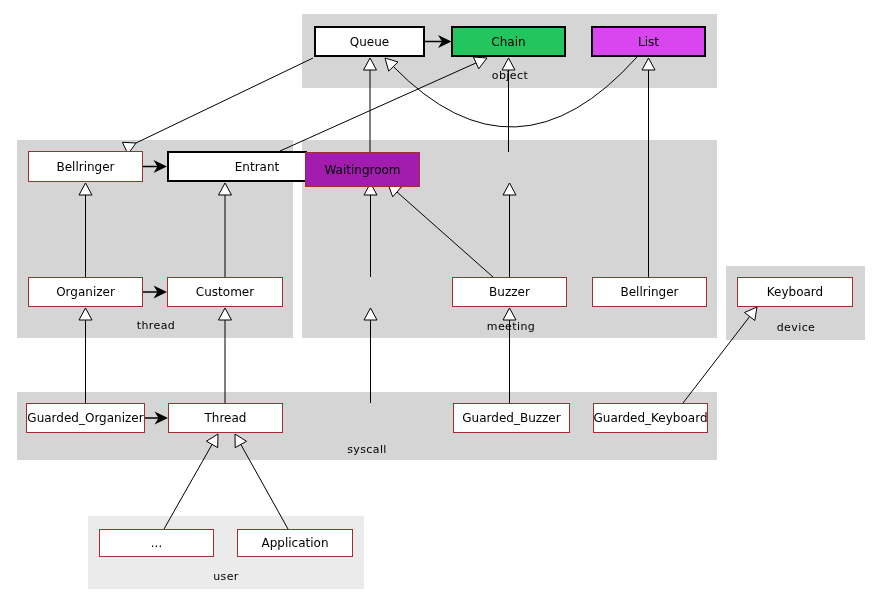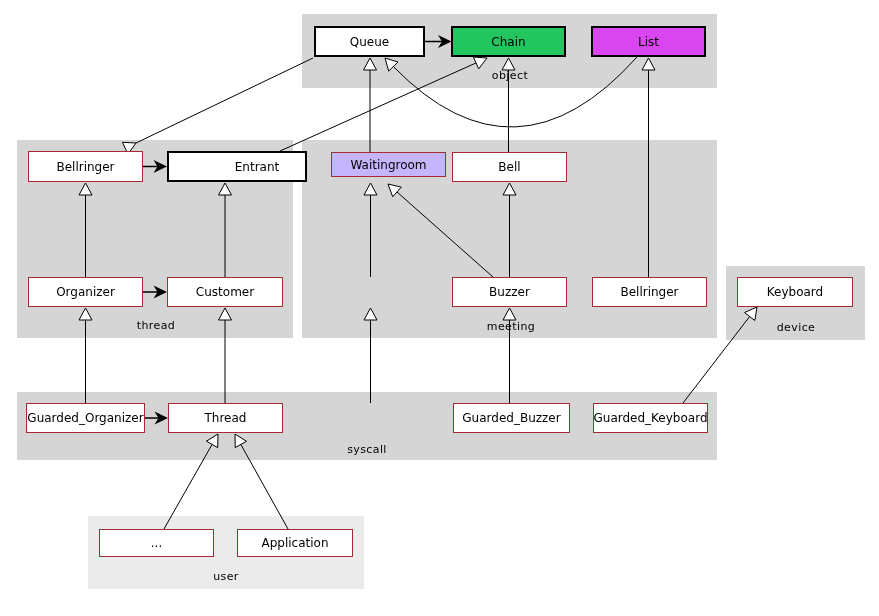--- a/index.html
+++ b/index.html
@@ -116,22 +116,21 @@
     <div class="pkg-label" style="left: 796px; top: 322px; color: rgb(0, 0, 0);">device</div>
     <div class="pkg" style="left: 17px; top: 392px; width: 700px; height: 68px; background: rgb(213, 213, 213);"></div>
     <div class="pkg-label" style="left: 367px; top: 444px; color: rgb(0, 0, 0);">syscall</div>
     <div class="pkg" style="left: 88px; top: 516px; width: 276px; height: 73px; background: rgb(235, 235, 235);"></div>
     <div class="pkg-label" style="left: 226px; top: 571px; color: rgb(0, 0, 0);">user</div>
     <div class="cls" style="left: 314px; top: 26px; width: 111px; height: 31px; background: rgb(255, 255, 255); color: rgb(0, 0, 0); border: 2px solid rgb(0, 0, 0);">Queue</div>
     <div class="cls" style="left: 451px; top: 26px; width: 115px; height: 31px; background: #22c55e; color: rgb(0, 0, 0); border: 2px solid rgb(0, 0, 0);">Chain</div>
     <div class="cls" style="left: 591px; top: 26px; width: 115px; height: 31px; background: #d946ef; color: rgb(0, 0, 0); border: 2px solid rgb(0, 0, 0);">List</div>
     <div class="cls" style="left: 28px; top: 151px; width: 115px; height: 31px; background: rgb(255, 255, 255); color: rgb(0, 0, 0); border: 1.5px solid rgb(162, 44, 50);">Bellringer</div>
     <div class="cls" style="left: 167px; top: 151px; width: 140px; height: 31px; background: rgb(255, 255, 255); color: rgb(0, 0, 0); border: 2px solid rgb(0, 0, 0); padding-left: 40px;">Entrant</div>
-    <div class="cls" style="left: 331px; top: 152px; width: 115px; height: 25px; background: #c4b5fd; color: rgb(0, 0, 0); border: 1.5px solid rgb(162, 44, 50);">Waitingroom</div>
-    <div class="cls" style="left: 452px; top: 152px; width: 115px; height: 30px; background: rgb(255, 255, 255); color: rgb(0, 0, 0); border: 1.5px solid rgb(162, 44, 50);">Bell</div>
+    <div class="cls" style="left: 305px; top: 152px; width: 115px; height: 35px; background: #a21caf; color: rgb(0, 0, 0); border: 1.5px solid rgb(162, 44, 50);">Waitingroom</div>
     <div class="cls" style="left: 28px; top: 277px; width: 115px; height: 30px; background: rgb(255, 255, 255); color: rgb(0, 0, 0); border: 1.5px solid rgb(162, 44, 50);">Organizer</div>
     <div class="cls" style="left: 167px; top: 277px; width: 116px; height: 30px; background: rgb(255, 255, 255); color: rgb(0, 0, 0); border: 1.5px solid rgb(162, 44, 50);">Customer</div>
     <div class="cls" style="left: 452px; top: 277px; width: 115px; height: 30px; background: rgb(255, 255, 255); color: rgb(0, 0, 0); border: 1.5px solid rgb(162, 44, 50);">Buzzer</div>
     <div class="cls" style="left: 592px; top: 277px; width: 115px; height: 30px; background: rgb(255, 255, 255); color: rgb(0, 0, 0); border: 1.5px solid rgb(162, 44, 50);">Bellringer</div>
     <div class="cls" style="left: 737px; top: 277px; width: 116px; height: 30px; background: rgb(255, 255, 255); color: rgb(0, 0, 0); border: 1.5px solid rgb(162, 44, 50);">Keyboard</div>
     <div class="cls" style="left: 26px; top: 403px; width: 119px; height: 30px; background: rgb(255, 255, 255); color: rgb(0, 0, 0); border: 1.5px solid rgb(162, 44, 50);">Guarded_Organizer</div>
     <div class="cls" style="left: 168px; top: 403px; width: 115px; height: 30px; background: rgb(255, 255, 255); color: rgb(0, 0, 0); border: 1.5px solid rgb(162, 44, 50);">Thread</div>
     <div class="cls" style="left: 453px; top: 403px; width: 117px; height: 30px; background: rgb(255, 255, 255); color: rgb(0, 0, 0); border: 1.5px solid rgb(162, 44, 50);">Guarded_Buzzer</div>
     <div class="cls" style="left: 593px; top: 403px; width: 115px; height: 30px; background: rgb(255, 255, 255); color: rgb(0, 0, 0); border: 1.5px solid rgb(162, 44, 50);">Guarded_Keyboard</div>
     <div class="cls" style="left: 99px; top: 529px; width: 115px; height: 28px; background: rgb(255, 255, 255); color: rgb(0, 0, 0); border: 1.5px solid rgb(162, 44, 50);">...</div>

